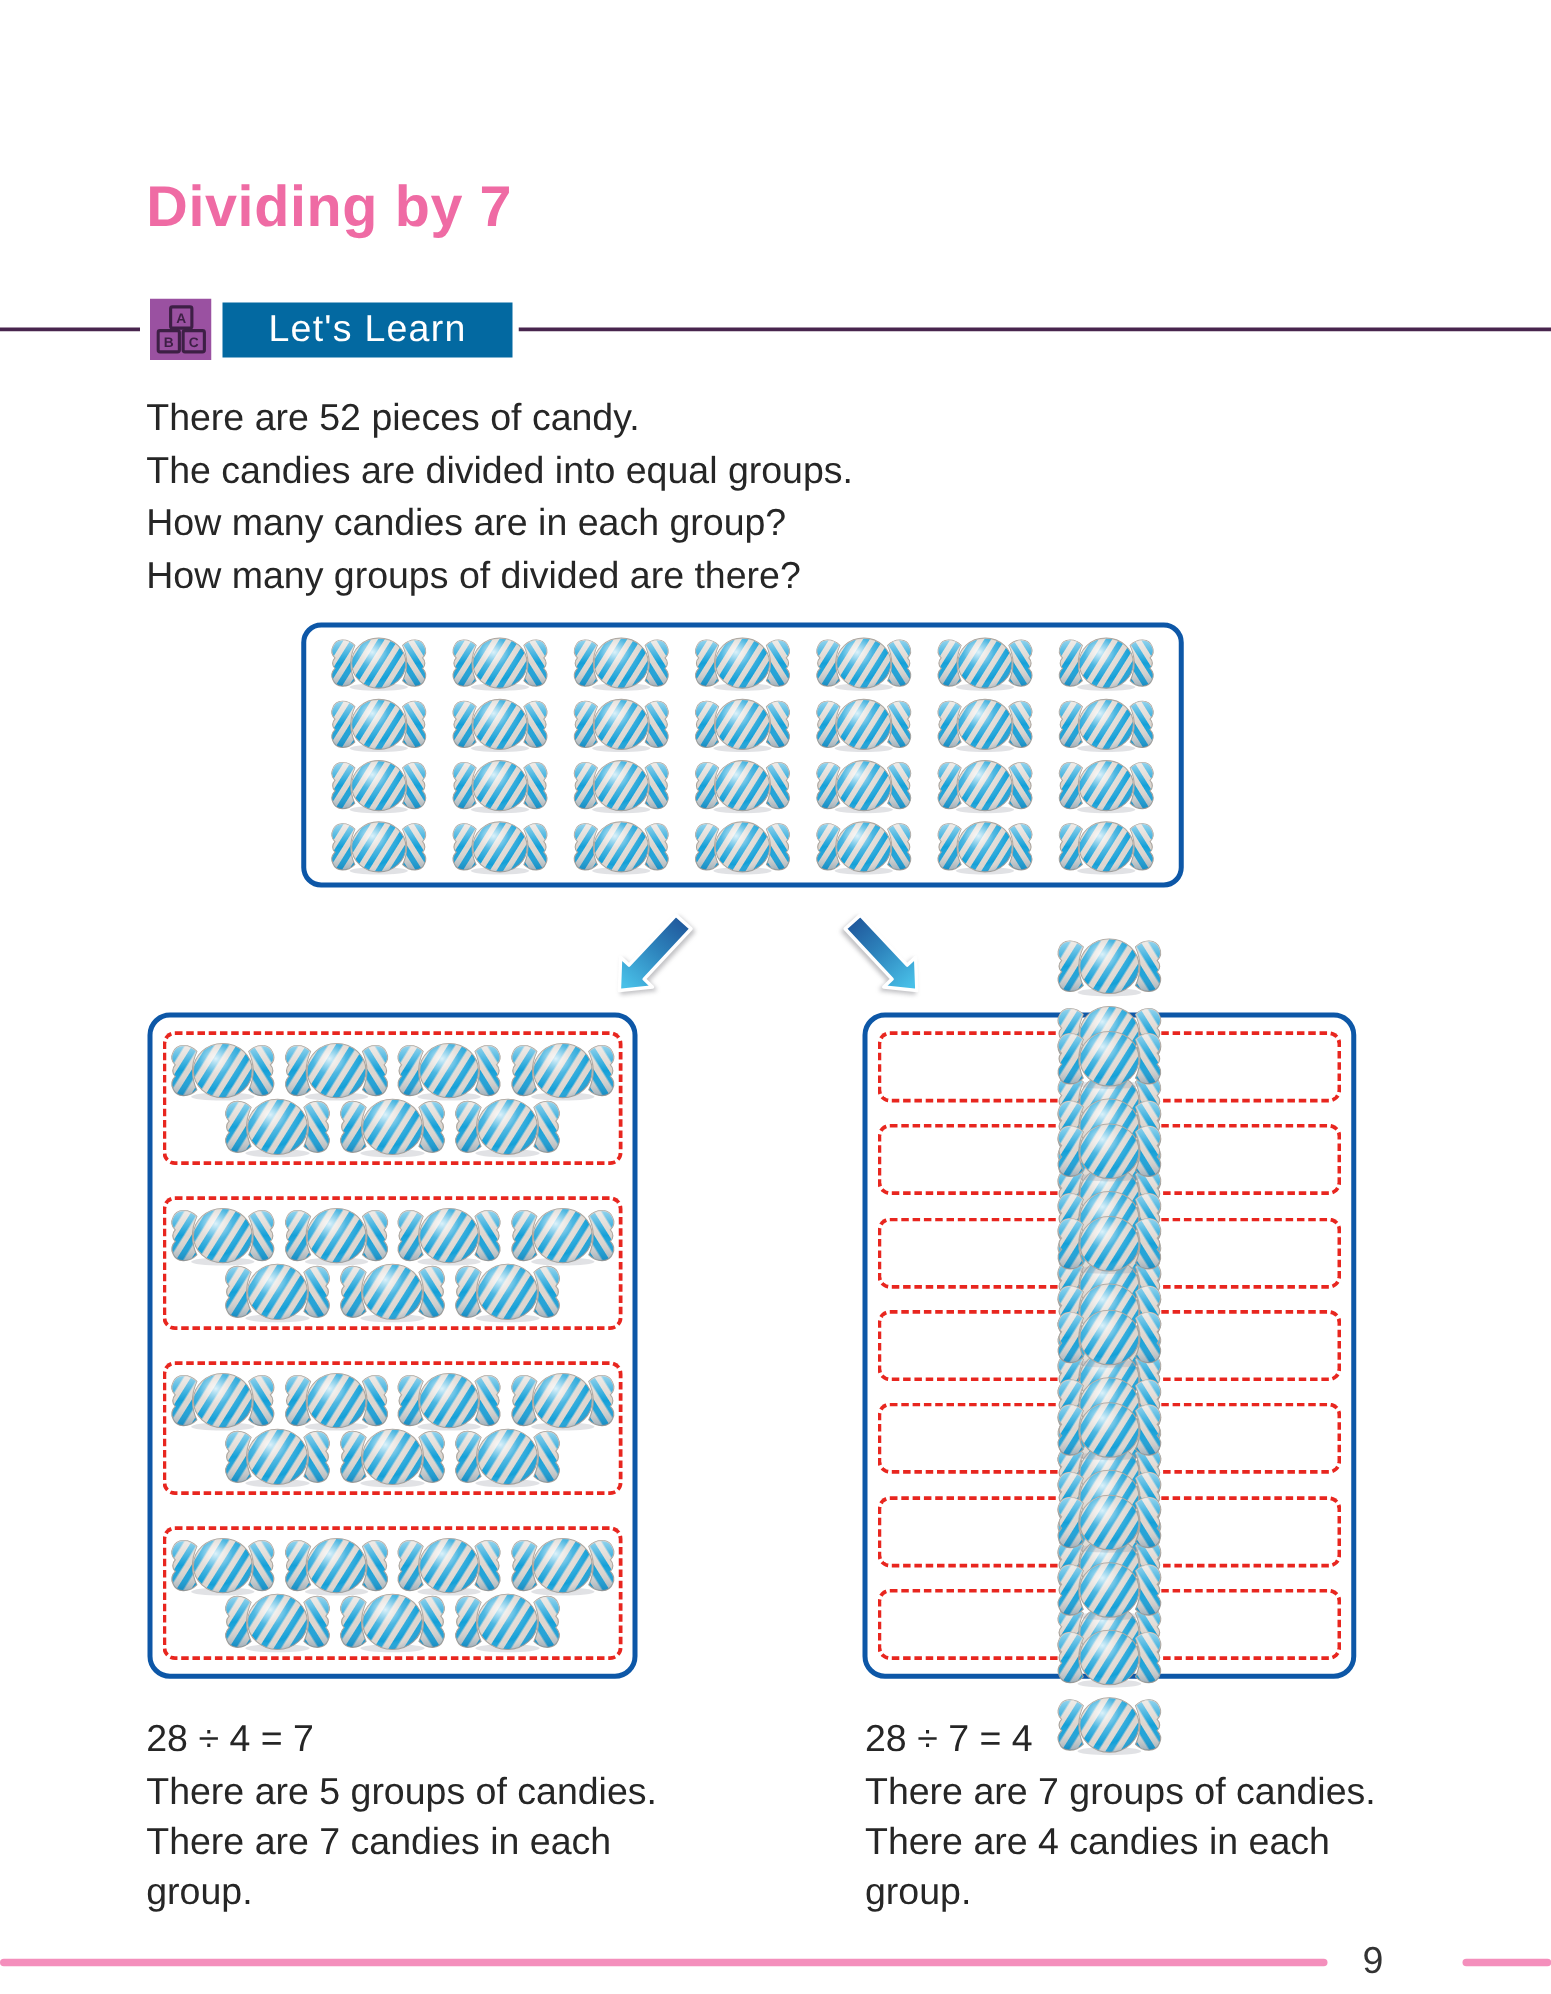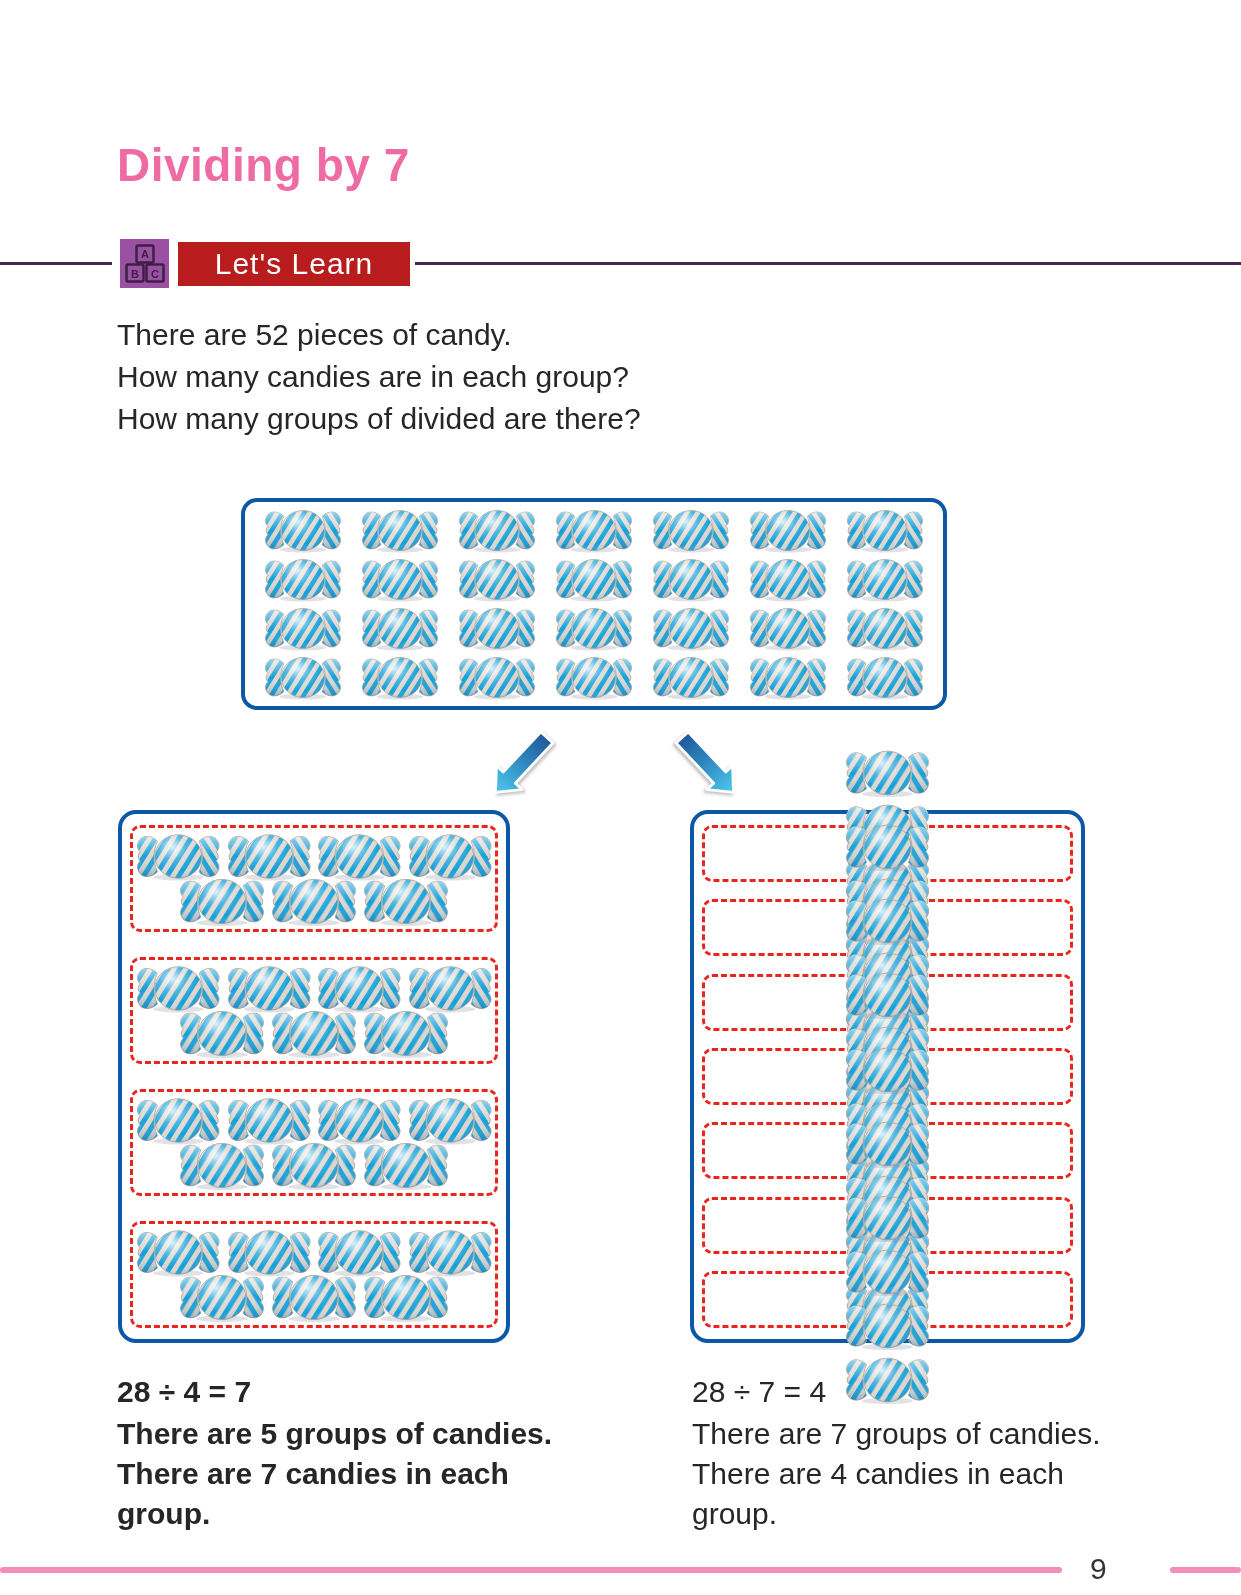--- a/index.html
+++ b/index.html
@@ -8,21 +8,21 @@
 
   .page-title{position:absolute;left:117px;top:106px;font-size:46px;font-weight:bold;
               color:#ef6ba4;letter-spacing:0.5px;}
 
   .rule{position:absolute;top:230px;height:3px;background:#48254e;}
   .rule.left-seg{left:0;width:112px;}
   .rule.right-seg{left:415px;width:826px;}
 
   .icon-box{position:absolute;left:120px;top:207px;width:49px;height:49px;background:#9a51a1;
             display:flex;align-items:center;justify-content:center;box-shadow:0 0 0 3px #fff;}
-  .banner{position:absolute;left:178px;top:210px;width:232px;height:44px;background:#b91c1c;
+  .banner{position:absolute;left:178px;top:210px;width:232px;height:44px;background:#0369a1;
           color:#fff;display:flex;align-items:center;justify-content:center;font-size:30px;
           letter-spacing:1px;box-shadow:0 0 0 3px #fff;}
 
   .intro{position:absolute;left:117px;top:282px;font-size:30px;line-height:42px;}
 
   .candy{display:block;}
 
   .top-box{position:absolute;left:241px;top:466px;width:706px;height:212px;
            border:4px solid #0d57a7;border-radius:16px;box-sizing:border-box;
            display:flex;flex-direction:column;justify-content:space-evenly;padding:2px 8px;}
@@ -41,21 +41,21 @@
 
   .candy-group{border:3px dashed #e8261f;border-radius:10px;box-sizing:border-box;}
   .left-groups .candy-group{height:107px;padding-top:2px;}
   .left-groups .candy-row{display:flex;justify-content:center;}
   .left-groups .candy{width:92px;height:53px;}
   .left-groups .candy-row:nth-child(2){margin-top:-8px;}
   .right-groups .candy-group{height:57px;display:flex;align-items:center;justify-content:center;}
   .right-groups .candy{width:91px;height:54px;}
 
   .caption{position:absolute;top:1340px;width:500px;font-size:30px;line-height:40px;}
-  .caption.cap-left{left:117px;font-weight:bold;}
+  .caption.cap-left{left:117px;}
   .caption.cap-right{left:692px;}
   .caption .equation{margin-bottom:2px;}
 
   .footer-rule{position:absolute;top:1535px;height:6px;background:#f48fbc;border-radius:3px;}
   .footer-rule.f-left{left:0;width:1062px;}
   .footer-rule.f-right{left:1170px;width:71px;}
   .page-number{position:absolute;left:1090px;top:1520px;font-size:30px;color:#333;}
 </style>
 </head>
 <body>
@@ -120,20 +120,21 @@
       </g>
     </svg>
   </div>
 
   <div class="banner">
     <span>Let's Learn</span>
   </div>
 
   <div class="intro">
     <div>There are 52 pieces of candy.</div>
+    <div>The candies are divided into equal groups.</div>
     <div>How many candies are in each group?</div>
     <div>How many groups of divided are there?</div>
   </div>
 
   <div class="top-box">
       <div class="candy-row">
         <svg class="candy" viewBox="0 0 100 54">
           <use href="#candy-shape"></use>
         </svg>
         <svg class="candy" viewBox="0 0 100 54">

